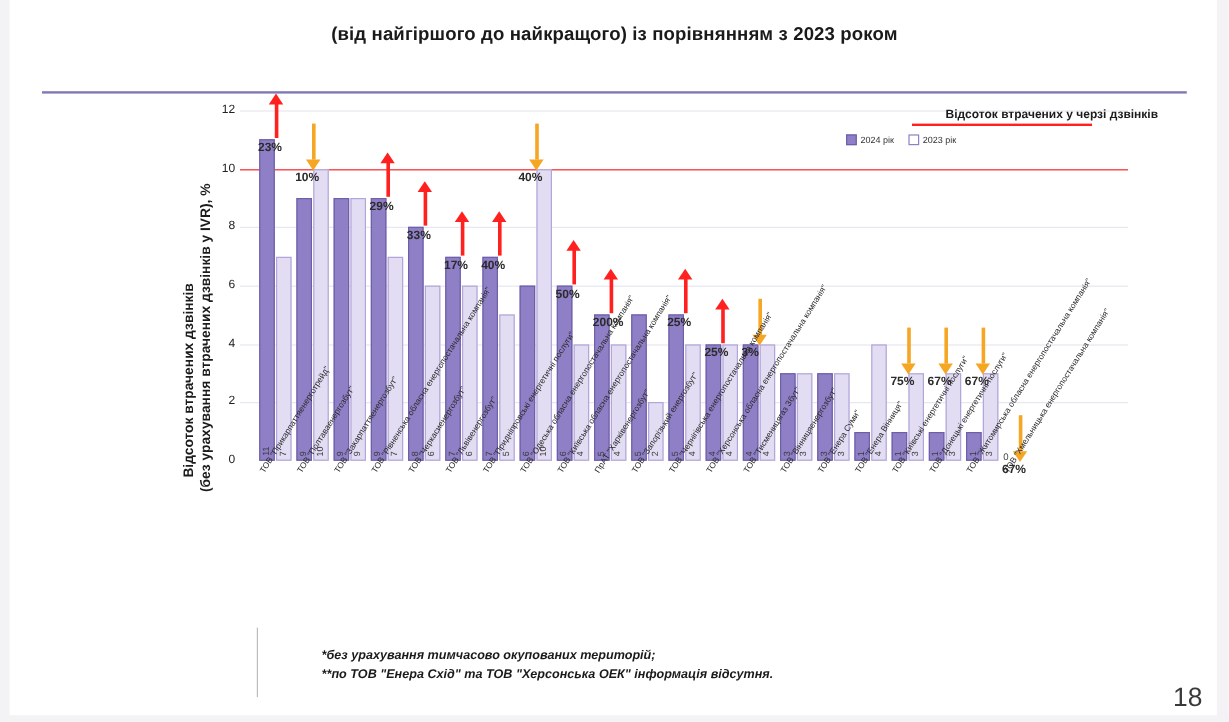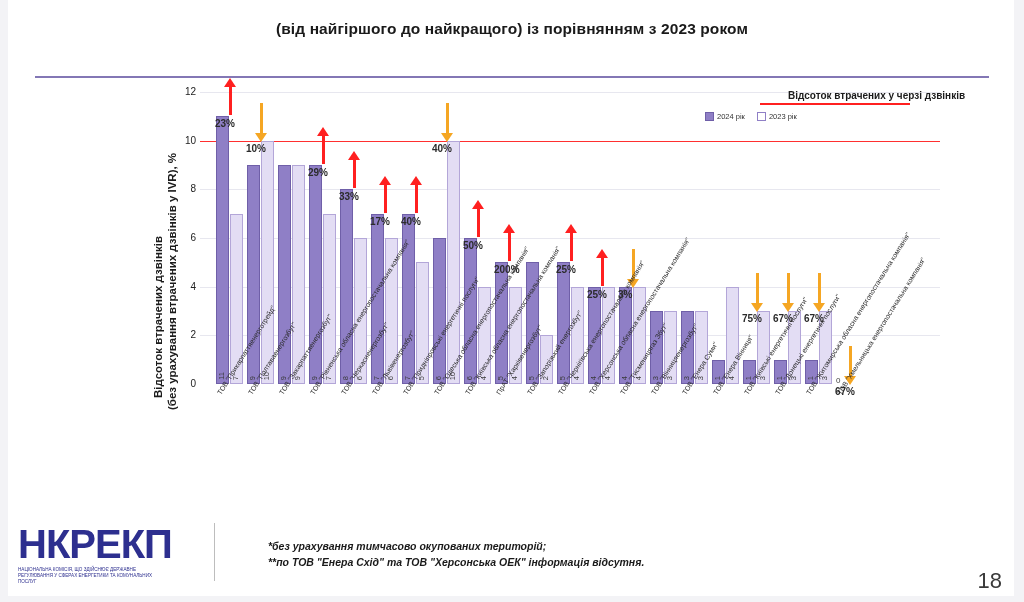--- a/index.html
+++ b/index.html
@@ -444,20 +444,16 @@
       <div class="xlab" style="left: 624px; top: 4px;">ТОВ "Донецькі енергетичні послуги"</div>
       <div class="xlab" style="left: 655px; top: 4px;">ТОВ "Житомирська обласна енергопостачальна компанія"</div>
       <div class="xlab" style="left: 686px; top: 4px;">ТОВ "Хмельницька енергопостачальна компанія"</div>
     </div>
 
   <div class="footnotes">
     <div>*без урахування тимчасово окупованих територій;</div>
     <div>**по ТОВ "Енера Схід" та ТОВ "Херсонська ОЕК" інформація відсутня.</div>
   </div>
 
-  <div class="logo">
-    <div class="word">НКРЕКП</div>
-    <div class="sub">НАЦІОНАЛЬНА КОМІСІЯ, ЩО ЗДІЙСНЮЄ ДЕРЖАВНЕ РЕГУЛЮВАННЯ У СФЕРАХ ЕНЕРГЕТИКИ ТА КОМУНАЛЬНИХ ПОСЛУГ</div>
-  </div>
   <div class="logo-sep"></div>
 
   <div class="page-no">18</div>
 </div>
 
 </body></html>

